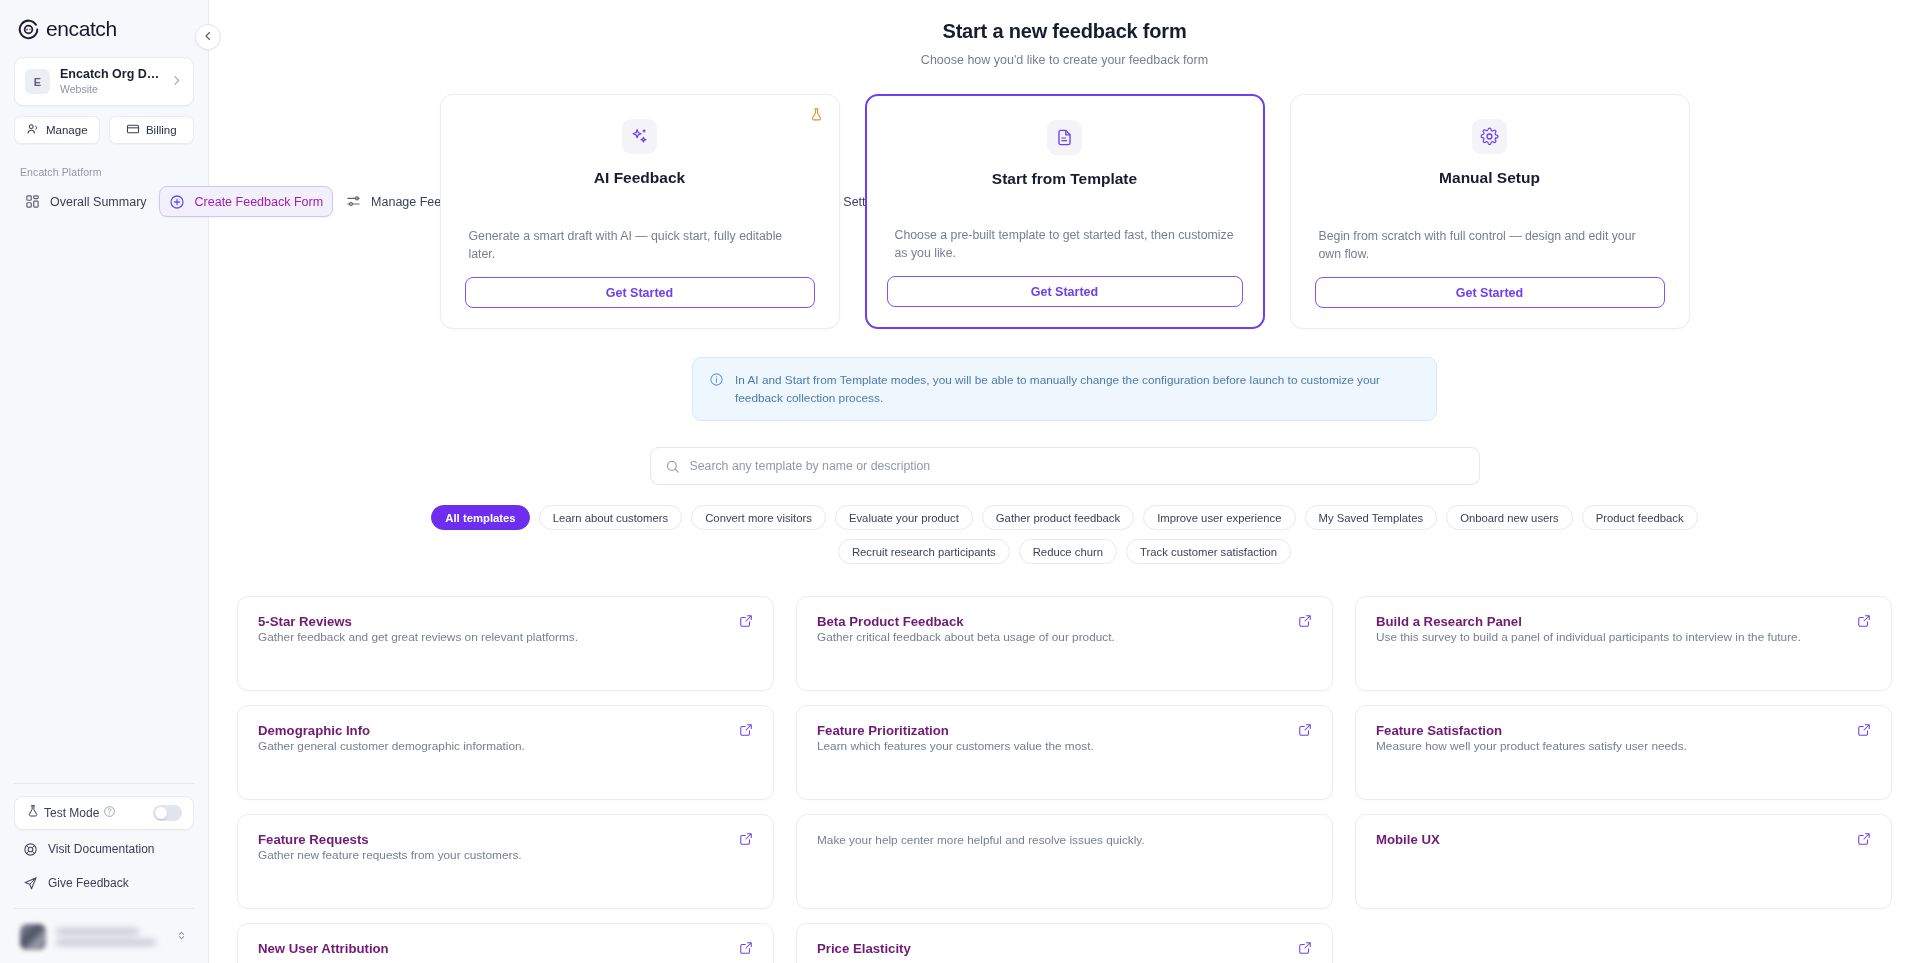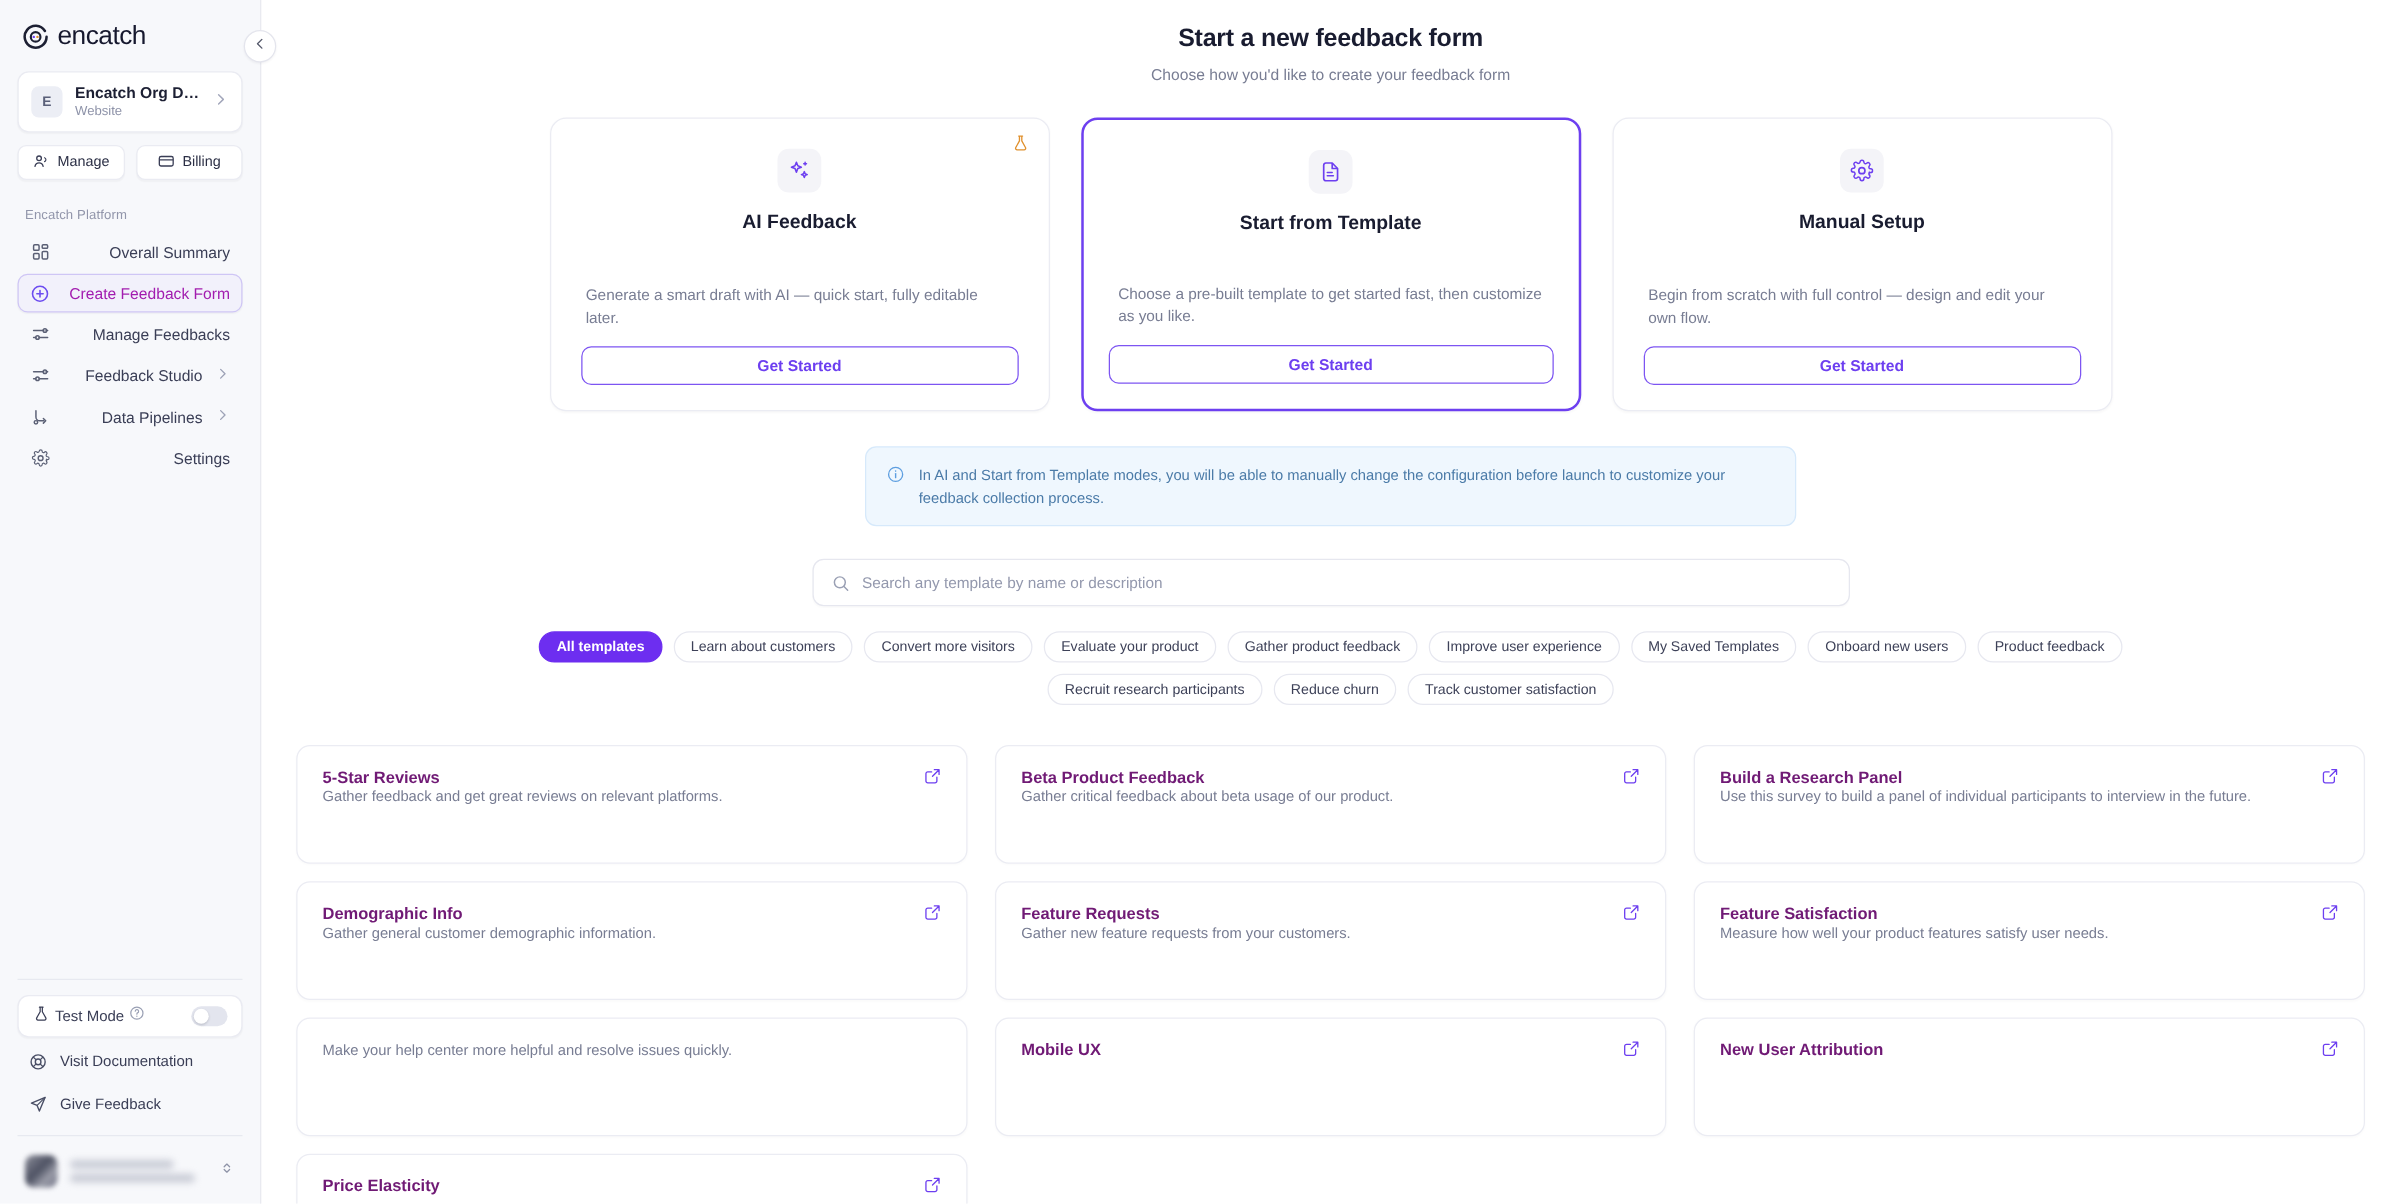--- a/index.html
+++ b/index.html
@@ -57,21 +57,21 @@
     display: flex; align-items: center; justify-content: center; gap: 6px;
     font-size: 11.5px; color: #2b2f45; cursor: pointer;
     box-shadow: 0 1px 1px rgba(16,24,40,.03);
   }
 
   .section-label {
     font-size: 10.5px; color: #9296ab;
     padding: 22px 0 8px 20px; letter-spacing: .1px;
   }
 
-  .nav { padding: 0 14px; display: flex; flex-direction: column; gap: 2px; text-align: right; }
+  .nav { padding: 0 14px; display: flex; gap: 2px; text-align: right; }
   .nav-item {
     display: flex; align-items: center; gap: 10px;
     height: 31px; padding: 0 9px; border-radius: 8px;
     font-size: 12.5px; color: #3a3e56; cursor: pointer;
     border: 1px solid transparent;
   }
   .nav-item .ico { width: 16px; height: 16px; flex: none; display: flex; align-items: center; justify-content: center; color: #5b6075; }
   .nav-item .lbl { flex: 1; white-space: nowrap; }
   .nav-item .chev { color: #9da2b6; flex: none; }
   .nav-item.active {
@@ -542,45 +542,57 @@
               <svg width="14" height="14" viewBox="0 0 24 24" fill="none">
                 <path d="M18 13.2v5.3A2.5 2.5 0 0 1 15.5 21h-10A2.5 2.5 0 0 1 3 18.5v-10A2.5 2.5 0 0 1 5.5 6h5.3" stroke="currentColor" stroke-width="1.8" stroke-linecap="round"></path>
                 <path d="M14.5 3H21v6.5M21 3l-9 9" stroke="currentColor" stroke-width="1.8" stroke-linecap="round" stroke-linejoin="round"></path>
               </svg>
             </span>
         </div>
         <div class="tpl-desc">Gather general customer demographic information.</div>
       </div>
 
 
+      <div class="tpl">
+        <div class="tpl-top">
+          <div class="tpl-name">Feature Prioritization</div>
+          <span class="tpl-link">
+              <svg width="14" height="14" viewBox="0 0 24 24" fill="none">
+                <path d="M18 13.2v5.3A2.5 2.5 0 0 1 15.5 21h-10A2.5 2.5 0 0 1 3 18.5v-10A2.5 2.5 0 0 1 5.5 6h5.3" stroke="currentColor" stroke-width="1.8" stroke-linecap="round"></path>
+                <path d="M14.5 3H21v6.5M21 3l-9 9" stroke="currentColor" stroke-width="1.8" stroke-linecap="round" stroke-linejoin="round"></path>
+              </svg>
+            </span>
+        </div>
+        <div class="tpl-desc">Learn which features your customers value the most.</div>
+      </div>
+
+      <div class="tpl">
+        <div class="tpl-top">
+          <div class="tpl-name">Feature Satisfaction</div>
+          <span class="tpl-link">
+              <svg width="14" height="14" viewBox="0 0 24 24" fill="none">
+                <path d="M18 13.2v5.3A2.5 2.5 0 0 1 15.5 21h-10A2.5 2.5 0 0 1 3 18.5v-10A2.5 2.5 0 0 1 5.5 6h5.3" stroke="currentColor" stroke-width="1.8" stroke-linecap="round"></path>
+                <path d="M14.5 3H21v6.5M21 3l-9 9" stroke="currentColor" stroke-width="1.8" stroke-linecap="round" stroke-linejoin="round"></path>
+              </svg>
+            </span>
+        </div>
+        <div class="tpl-desc">Measure how well your product features satisfy user needs.</div>
+      </div>
 
       <div class="tpl">
         <div class="tpl-top">
           <div class="tpl-name">Feature Requests</div>
           <span class="tpl-link">
               <svg width="14" height="14" viewBox="0 0 24 24" fill="none">
                 <path d="M18 13.2v5.3A2.5 2.5 0 0 1 15.5 21h-10A2.5 2.5 0 0 1 3 18.5v-10A2.5 2.5 0 0 1 5.5 6h5.3" stroke="currentColor" stroke-width="1.8" stroke-linecap="round"></path>
                 <path d="M14.5 3H21v6.5M21 3l-9 9" stroke="currentColor" stroke-width="1.8" stroke-linecap="round" stroke-linejoin="round"></path>
               </svg>
             </span>
         </div>
         <div class="tpl-desc">Gather new feature requests from your customers.</div>
-      </div>
-
-      <div class="tpl">
-        <div class="tpl-top">
-          <div class="tpl-name">Feature Satisfaction</div>
-          <span class="tpl-link">
-              <svg width="14" height="14" viewBox="0 0 24 24" fill="none">
-                <path d="M18 13.2v5.3A2.5 2.5 0 0 1 15.5 21h-10A2.5 2.5 0 0 1 3 18.5v-10A2.5 2.5 0 0 1 5.5 6h5.3" stroke="currentColor" stroke-width="1.8" stroke-linecap="round"></path>
-                <path d="M14.5 3H21v6.5M21 3l-9 9" stroke="currentColor" stroke-width="1.8" stroke-linecap="round" stroke-linejoin="round"></path>
-              </svg>
-            </span>
-        </div>
-        <div class="tpl-desc">Measure how well your product features satisfy user needs.</div>
       </div>
 
       <div class="tpl">
         <div class="tpl-desc">Make your help center more helpful and resolve issues quickly.</div>
       </div>
 
       <div class="tpl">
         <div class="tpl-top">
           <div class="tpl-name">Mobile UX</div>
           <span class="tpl-link">

